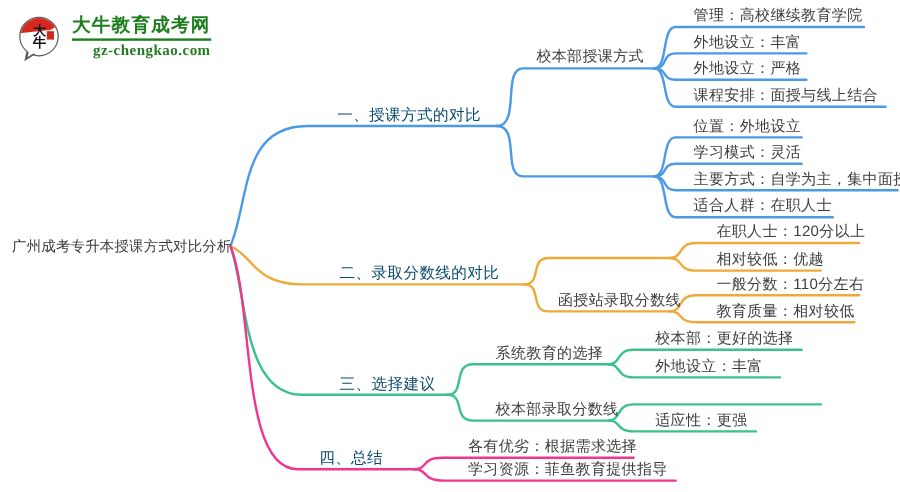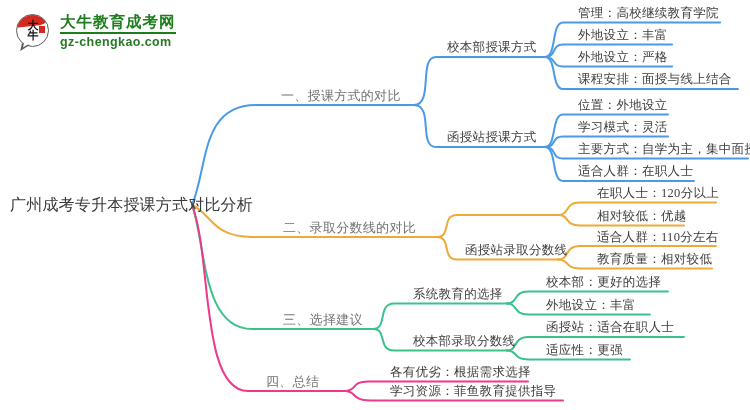--- a/index.html
+++ b/index.html
@@ -4,24 +4,24 @@
 <style>
   html,body{margin:0;padding:0;background:#fff;}
   .stage{
     position:relative;width:750px;height:410px;background:#ffffff;overflow:hidden;
     font-family:"Liberation Sans","DejaVu Sans",sans-serif;
   }
   svg.wires{position:absolute;left:0;top:0;}
   
   .nl{
     position:absolute;white-space:nowrap;color:#3d3d3d;
-    font-size:12.5px;line-height:14px;letter-spacing:.3px;font-family:Liberation Serif, serif;
+    font-size:12.5px;line-height:14px;letter-spacing:.3px;
   }
-  .nl.branch{font-size:13px;line-height:15px;color:#737373;text-align:center;}
-  .nl.root{font-size:16px;line-height:14px;color:#3a3a3a;letter-spacing:.2px;}
+  .nl.branch{font-size:13px;line-height:15px;color:#0c4a6e;text-align:center;}
+  .nl.root{font-size:12px;line-height:14px;color:#3a3a3a;letter-spacing:.2px;}
   
   .logo{position:absolute;left:16px;top:13px;display:flex;align-items:flex-start;}
   .logo-icon{position:relative;width:38px;height:40px;}
   .bubble{
     position:absolute;left:0;top:1px;width:33px;height:33px;border-radius:50%;
     background:#fff;border:1.6px solid #5c5c5c;box-sizing:border-box;overflow:hidden;
   }
   .red-cap{
     position:absolute;left:-2px;top:-4px;width:34px;height:15px;
     background:#d5281e;border-radius:0 0 10px 2px;transform:rotate(-6deg);
@@ -34,27 +34,27 @@
   .hanzi span{display:block;}
   .seal{position:absolute;right:3px;top:11px;width:6px;height:7px;background:#cf2a1d;}
   .tail{
     position:absolute;left:5px;top:31px;width:0;height:0;
     border-left:8px solid #5c5c5c;border-bottom:8px solid transparent;transform:rotate(12deg);
   }
   .tail:after{
     content:"";position:absolute;left:-6.5px;top:-1.5px;width:0;height:0;
     border-left:5px solid #fff;border-bottom:5px solid transparent;
   }
-  .logo-text{margin-left:6px;display:flex;flex-direction:column;}
+  .logo-text{margin-left:6px;display:flex;flex-direction:column;font-family:Liberation Serif, serif;}
   .logo-title{
     font-size:15.5px;font-weight:bold;color:#1e7e1e;letter-spacing:1px;line-height:18px;
   }
   .logo-rule{height:2px;background:#1e7e1e;margin:1px 0 1px 0;width:100%;}
   .logo-url{
-    font-size:12.5px;font-weight:bold;color:#267a26;letter-spacing:.4px;line-height:14px;
+    font-size:12.5px;font-weight:bold;color:#267a26;letter-spacing:.4px;line-height:14px;text-align:right;
   }
 </style>
 </head>
 <body>
 
 <div class="stage">
 
   <svg class="wires" width="750" height="410" viewBox="0 0 750 410">
 
     <g fill="none" stroke-width="2" stroke-linecap="round" stroke-linejoin="round" stroke="#4a9ae6">
@@ -118,38 +118,36 @@
   </div>
 
   <div class="nl root" style="left:10px;top:198px">广州成考专升本授课方式对比分析</div>
 
   <div class="nl branch" style="left:281px;top:88px">一、授课方式的对比</div>
   <div class="nl" style="left:447px;top:40px">校本部授课方式</div>
   <div class="nl" style="left:578px;top:6px">管理：高校继续教育学院</div>
   <div class="nl" style="left:578px;top:28px">外地设立：丰富</div>
   <div class="nl" style="left:578px;top:50px">外地设立：严格</div>
   <div class="nl" style="left:578px;top:72px">课程安排：面授与线上结合</div>
-  <div class="nl" style="left:447px;top:130px">函授站授课方式</div>
   <div class="nl" style="left:578px;top:98px">位置：外地设立</div>
   <div class="nl" style="left:578px;top:120px">学习模式：灵活</div>
   <div class="nl" style="left:578px;top:142px">主要方式：自学为主，集中面授</div>
   <div class="nl" style="left:578px;top:164px">适合人群：在职人士</div>
 
   <div class="nl branch" style="left:283px;top:220px">二、录取分数线的对比</div>
   <div class="nl" style="left:597px;top:186px">在职人士：120分以上</div>
   <div class="nl" style="left:597px;top:209px">相对较低：优越</div>
   <div class="nl" style="left:465px;top:243px">函授站录取分数线</div>
-  <div class="nl" style="left:597px;top:230px">适合人群：110分左右</div>
+  <div class="nl" style="left:597px;top:230px">一般分数：110分左右</div>
   <div class="nl" style="left:597px;top:252px">教育质量：相对较低</div>
 
   <div class="nl branch" style="left:283px;top:312px">三、选择建议</div>
   <div class="nl" style="left:413px;top:287px">系统教育的选择</div>
   <div class="nl" style="left:546px;top:275px">校本部：更好的选择</div>
   <div class="nl" style="left:546px;top:298px">外地设立：丰富</div>
   <div class="nl" style="left:413px;top:334px">校本部录取分数线</div>
-  <div class="nl" style="left:546px;top:320px">函授站：适合在职人士</div>
   <div class="nl" style="left:546px;top:343px">适应性：更强</div>
 
   <div class="nl branch" style="left:266px;top:374px">四、总结</div>
   <div class="nl" style="left:390px;top:365px">各有优劣：根据需求选择</div>
   <div class="nl" style="left:390px;top:384px">学习资源：菲鱼教育提供指导</div>
 
 </div>
 
 </body></html>

